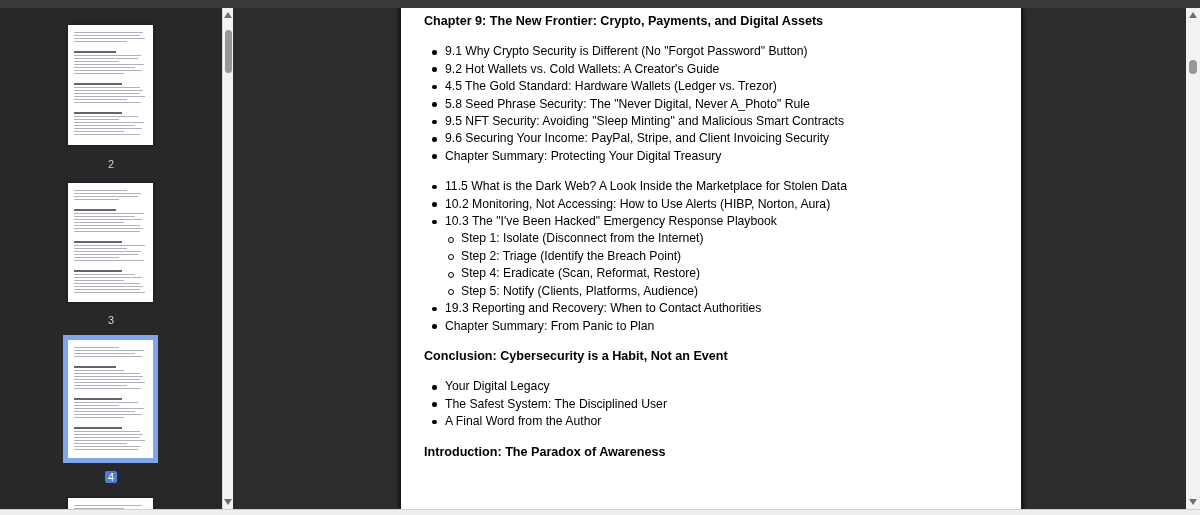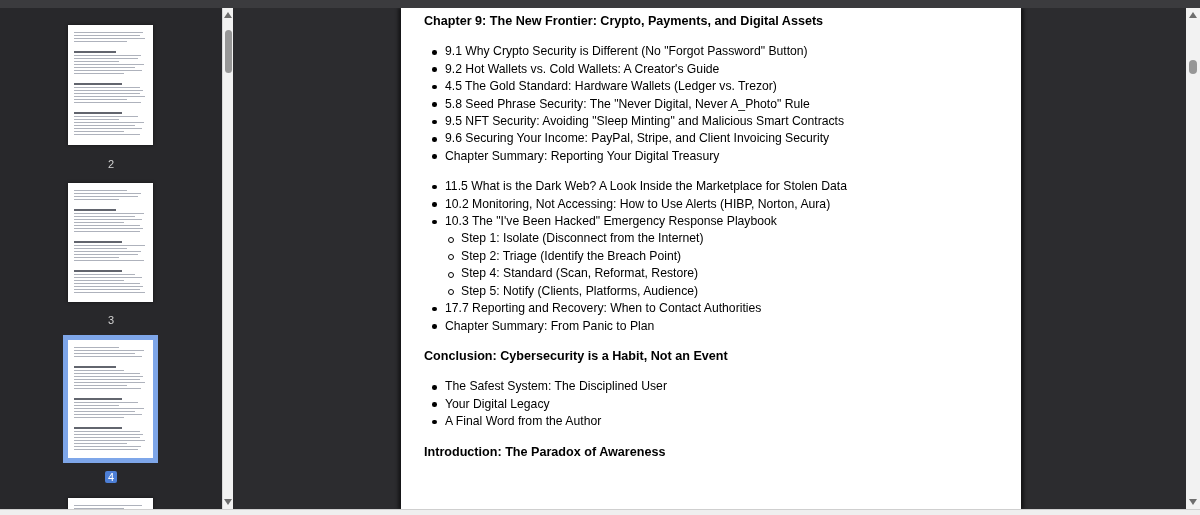--- a/index.html
+++ b/index.html
@@ -186,37 +186,37 @@
     <div class="page-content">
 
     <div class="doc-heading">Chapter 9: The New Frontier: Crypto, Payments, and Digital Assets</div>
         <ul class="doc-list">
           <li class="top">9.1 Why Crypto Security is Different (No "Forgot Password" Button)</li>
           <li class="top">9.2 Hot Wallets vs. Cold Wallets: A Creator's Guide</li>
           <li class="top">4.5 The Gold Standard: Hardware Wallets (Ledger vs. Trezor)</li>
           <li class="top">5.8 Seed Phrase Security: The "Never Digital, Never A_Photo" Rule</li>
           <li class="top">9.5 NFT Security: Avoiding "Sleep Minting" and Malicious Smart Contracts</li>
           <li class="top">9.6 Securing Your Income: PayPal, Stripe, and Client Invoicing Security</li>
-          <li class="top">Chapter Summary: Reporting Your Digital Treasury</li>
+          <li class="top">Chapter Summary: Protecting Your Digital Treasury</li>
         </ul>
         <ul class="doc-list">
           <li class="top">11.5 What is the Dark Web? A Look Inside the Marketplace for Stolen Data</li>
           <li class="top">10.2 Monitoring, Not Accessing: How to Use Alerts (HIBP, Norton, Aura)</li>
           <li class="top">10.3 The "I've Been Hacked" Emergency Response Playbook</li>
           <li class="sub">Step 1: Isolate (Disconnect from the Internet)</li>
           <li class="sub">Step 2: Triage (Identify the Breach Point)</li>
-          <li class="sub">Step 4: Standard (Scan, Reformat, Restore)</li>
+          <li class="sub">Step 4: Eradicate (Scan, Reformat, Restore)</li>
           <li class="sub">Step 5: Notify (Clients, Platforms, Audience)</li>
-          <li class="top">17.7 Reporting and Recovery: When to Contact Authorities</li>
+          <li class="top">19.3 Reporting and Recovery: When to Contact Authorities</li>
           <li class="top">Chapter Summary: From Panic to Plan</li>
         </ul>
         <div class="doc-heading">Conclusion: Cybersecurity is a Habit, Not an Event</div>
         <ul class="doc-list">
+          <li class="top">Your Digital Legacy</li>
           <li class="top">The Safest System: The Disciplined User</li>
-          <li class="top">Your Digital Legacy</li>
           <li class="top">A Final Word from the Author</li>
         </ul>
         <div class="doc-heading">Introduction: The Paradox of Awareness</div>
       </div>
   </div>
 </div>
 
 <div class="v-scrollbar sb-right">
   <div class="arrow up"></div>
   <div class="sb-thumb"></div>

